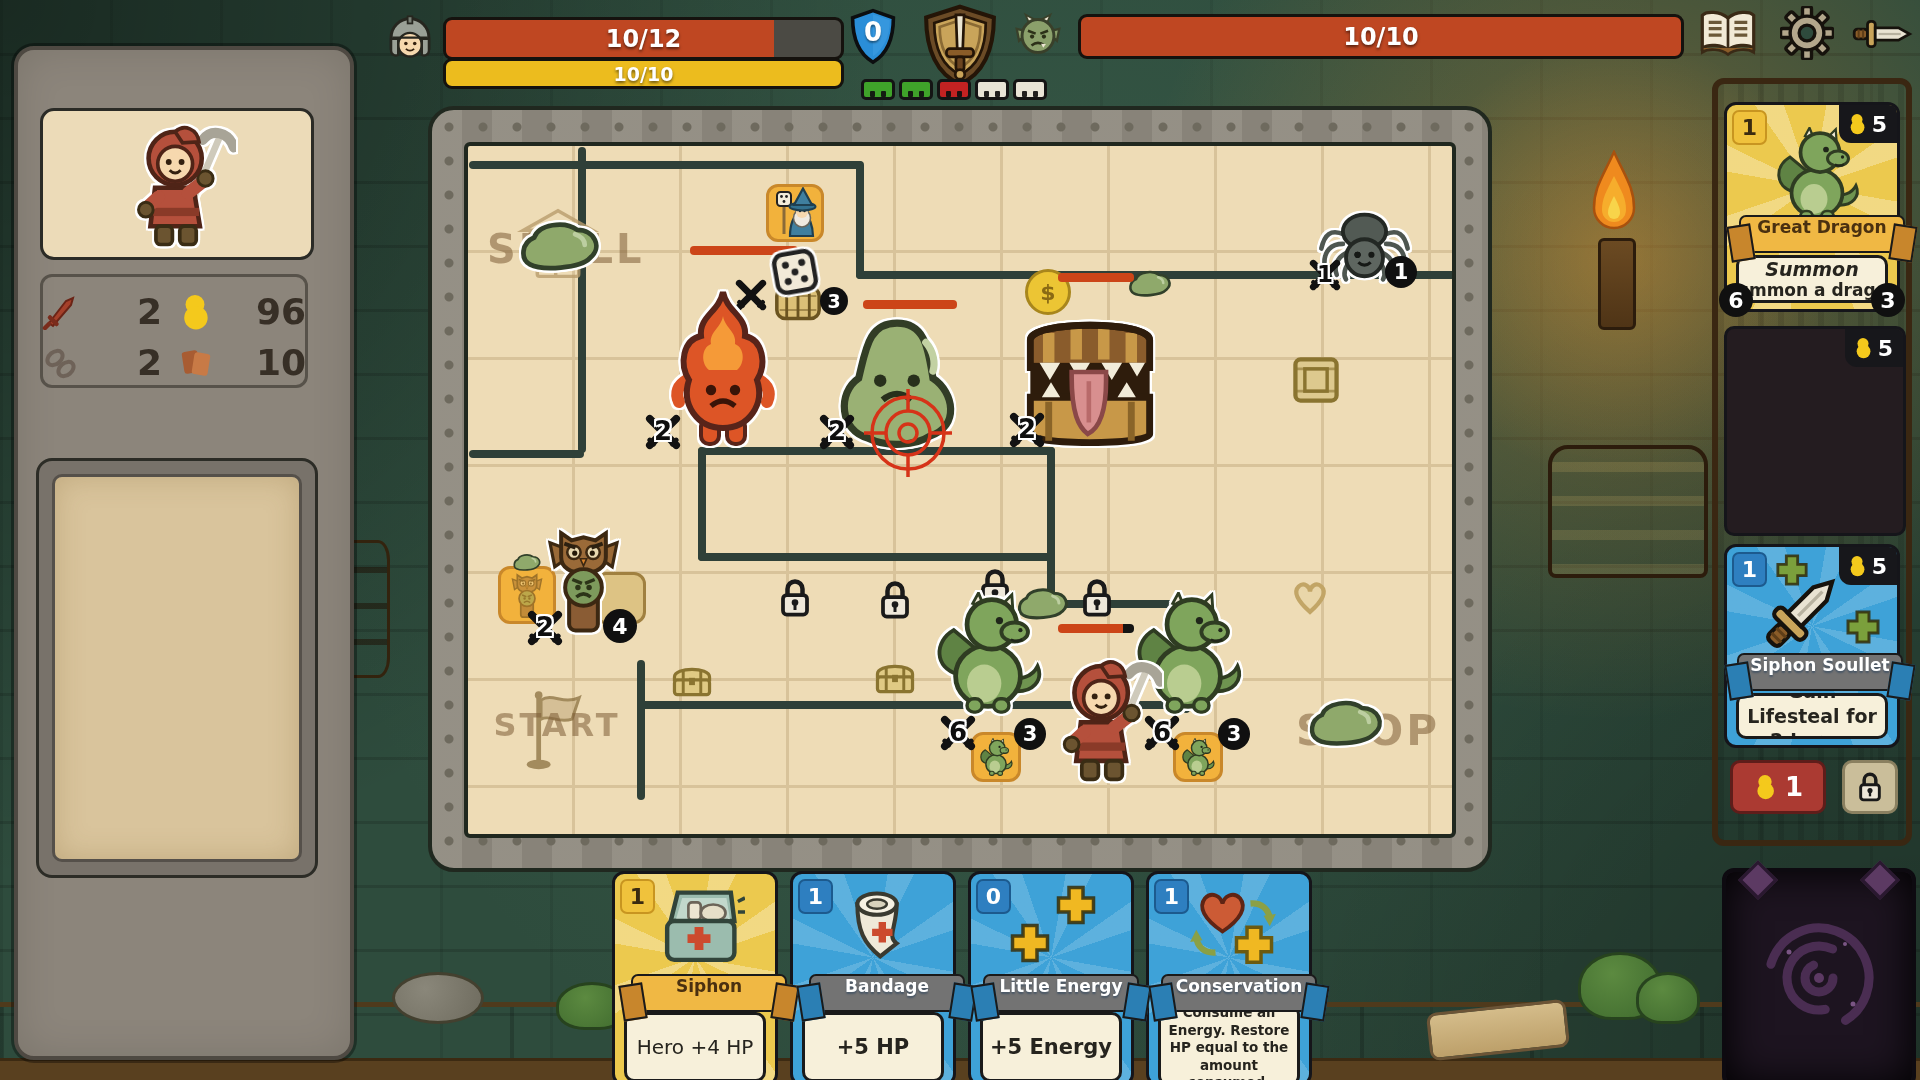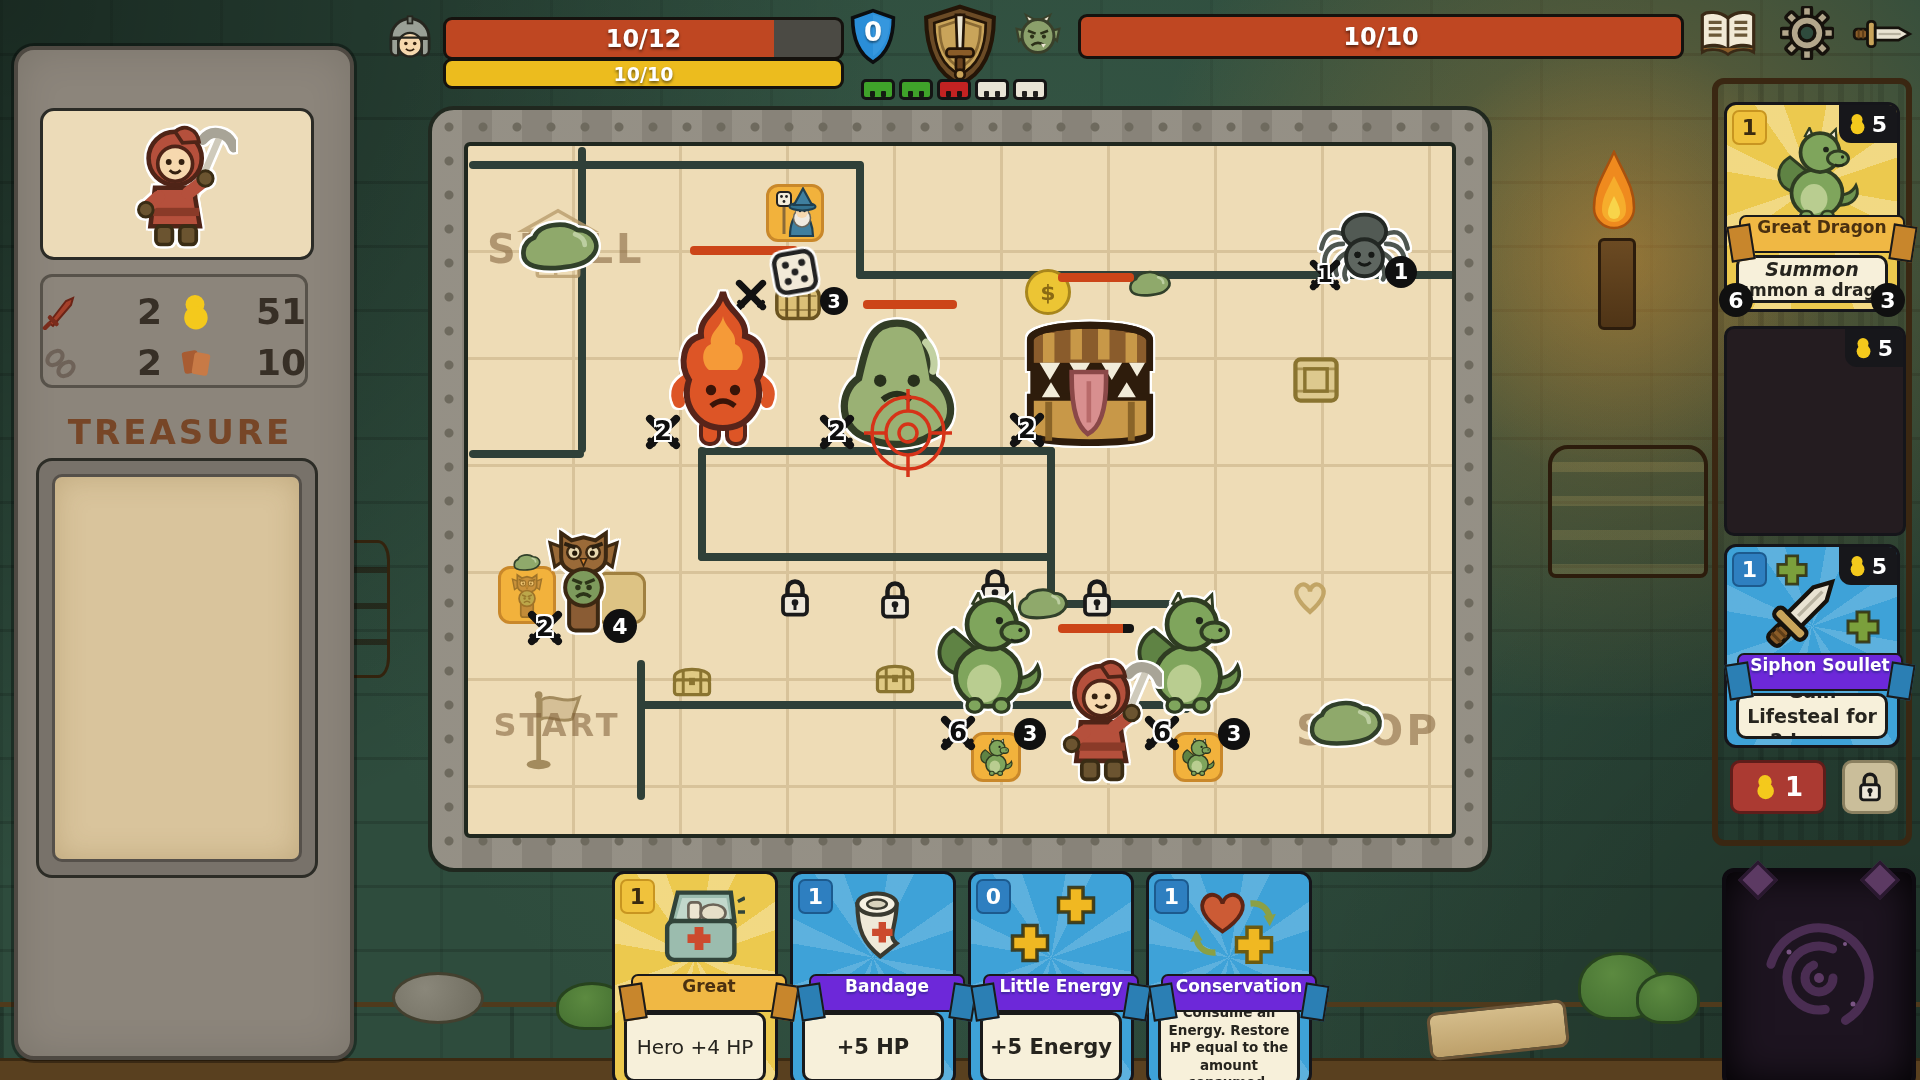--- a/index.html
+++ b/index.html
@@ -92,21 +92,21 @@
   .cost{position:absolute;left:5px;top:5px;width:31px;height:31px;border-radius:7px;display:flex;align-items:center;justify-content:center;
     font-size:22px;font-weight:bold;z-index:5;}
   .cost-blue{background:#2e7fc0;color:#fff;border:2px solid #1c5a8e;}
   .cost-yellow{background:#f0c23c;color:#3a2a10;border:2px solid #c89520;}
   .coinbadge{position:absolute;right:0px;top:0px;height:38px;padding:0 10px 0 8px;background:#17171b;border-radius:0 8px 0 12px;
     display:flex;align-items:center;gap:5px;z-index:5;color:#fff;font-size:22px;font-weight:bold;}
   .ribbon{position:relative;height:34px;margin:0 2px;display:flex;align-items:flex-start;justify-content:center;
     border:2.5px solid #1a1a1a;border-radius:7px;z-index:4;}
   .ribbon::before,.ribbon::after{content:'';position:absolute;top:8px;width:20px;height:32px;z-index:-1;border:2.5px solid #1a1a1a;}
   .ribbon::before{left:-12px;transform:rotate(-9deg);} .ribbon::after{right:-12px;transform:rotate(9deg);}
-  .ribbon-blue{background:#6d28d9;} .ribbon-blue::before,.ribbon-blue::after{background:#2b7fb4;}
+  .ribbon-blue{background:#737373;} .ribbon-blue::before,.ribbon-blue::after{background:#2b7fb4;}
   .ribbon-yellow{background:#f0b844;} .ribbon-yellow::before,.ribbon-yellow::after{background:#c8862c;}
   .ribbon .rtext{font-weight:bold;}
   .ribbon-blue .rtext{color:#fff;font-size:17px;text-shadow:0 2px 2px rgba(0,40,80,.4);}
   .ribbon-yellow .rtext{color:#4a3010;font-size:17px;}
   .cardbox{position:absolute;left:9px;right:9px;bottom:6px;background:#f7f0da;border:3px solid #1a1a1a;border-radius:10px;
     display:flex;flex-direction:column;align-items:center;justify-content:center;text-align:center;color:#26241e;z-index:3;
     padding:6px 4px;box-sizing:border-box;overflow:hidden;}
   
   .rpanel{left:1712px;top:78px;width:200px;height:768px;background:linear-gradient(#8a5a2a,#7d5126);
     border:6px solid #3a2712;border-radius:12px;box-sizing:border-box;
@@ -475,31 +475,30 @@
       </svg>
   </div>
   <div class="abs statbox" style="left:40px;top:274px;width:268px;height:114px">
     <svg style="width:36px;height:36px">
         <use href="#s-statsword"></use>
       </svg>
     <div class="statval">2</div>
     <svg style="width:34px;height:38px;margin-left:10px">
         <use href="#s-coin"></use>
       </svg>
-    <div class="statval">51</div>
+    <div class="statval">96</div>
     <svg style="width:36px;height:36px">
         <use href="#s-chain"></use>
       </svg>
     <div class="statval">2</div>
     <svg style="width:36px;height:36px;margin-left:10px">
         <use href="#s-cards"></use>
       </svg>
     <div class="statval">10</div>
   </div>
-  <div class="abs treasure-title" style="left:14px;top:412px;width:332px;">TREASURE</div>
   <div class="abs treasure-outer" style="left:36px;top:458px;width:276px;height:414px">
     <div class="treasure-inner"></div>
   </div>
 
   <div class="abs board-frame"></div>
   <div class="abs board">
 
     <div class="wall" style="left:110px;top:1px;width:8px;height:306px"></div>
     <div class="wall" style="left:1px;top:304px;width:115px;height:8px"></div>
     <div class="wall" style="left:1px;top:15px;width:394px;height:8px"></div>
@@ -758,21 +757,21 @@
     <div class="gem" style="right:18px;top:-6px"></div>
   </div>
 
   <div class="card card-yellow" style="left:612px;top:871px;width:166px;height:215px">
     <div class="burst"></div>
     <div class="cost cost-yellow">1</div>
     <svg class="abs" style="left:38px;top:10px;width:92px;height:88px;z-index:2">
         <use href="#s-medkit"></use>
       </svg>
     <div class="ribbon ribbon-yellow abs" style="left:14px;right:14px;top:100px">
-        <span class="rtext">Great</span>
+        <span class="rtext">Siphon</span>
       </div>
     <div class="cardbox" style="top:138px;height:70px">
       <div style="font-size:20px;font-weight:normal">Hero +4 HP</div>
     </div>
   </div>
 
   <div class="card card-blue" style="left:790px;top:871px;width:166px;height:215px">
     <div class="burst"></div>
     <div class="cost cost-blue">1</div>
     <svg class="abs" style="left:48px;top:10px;width:72px;height:86px;z-index:2">

